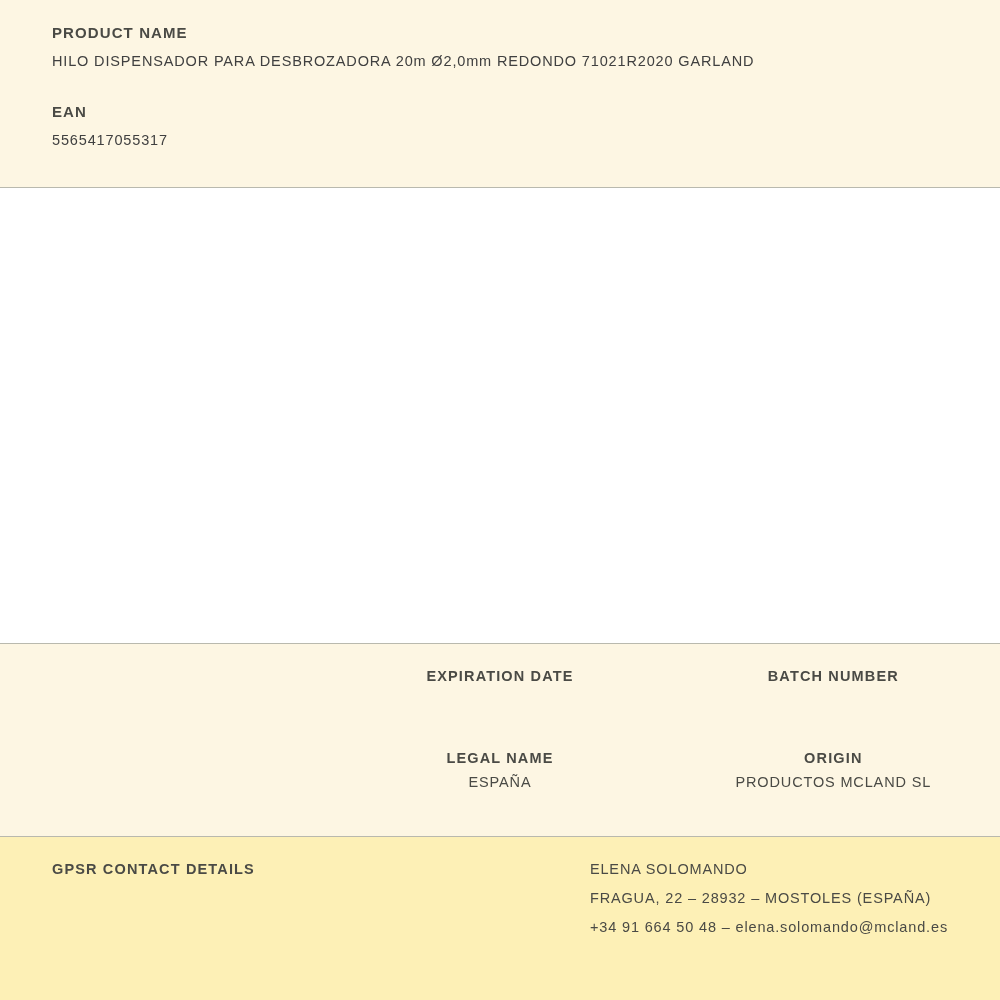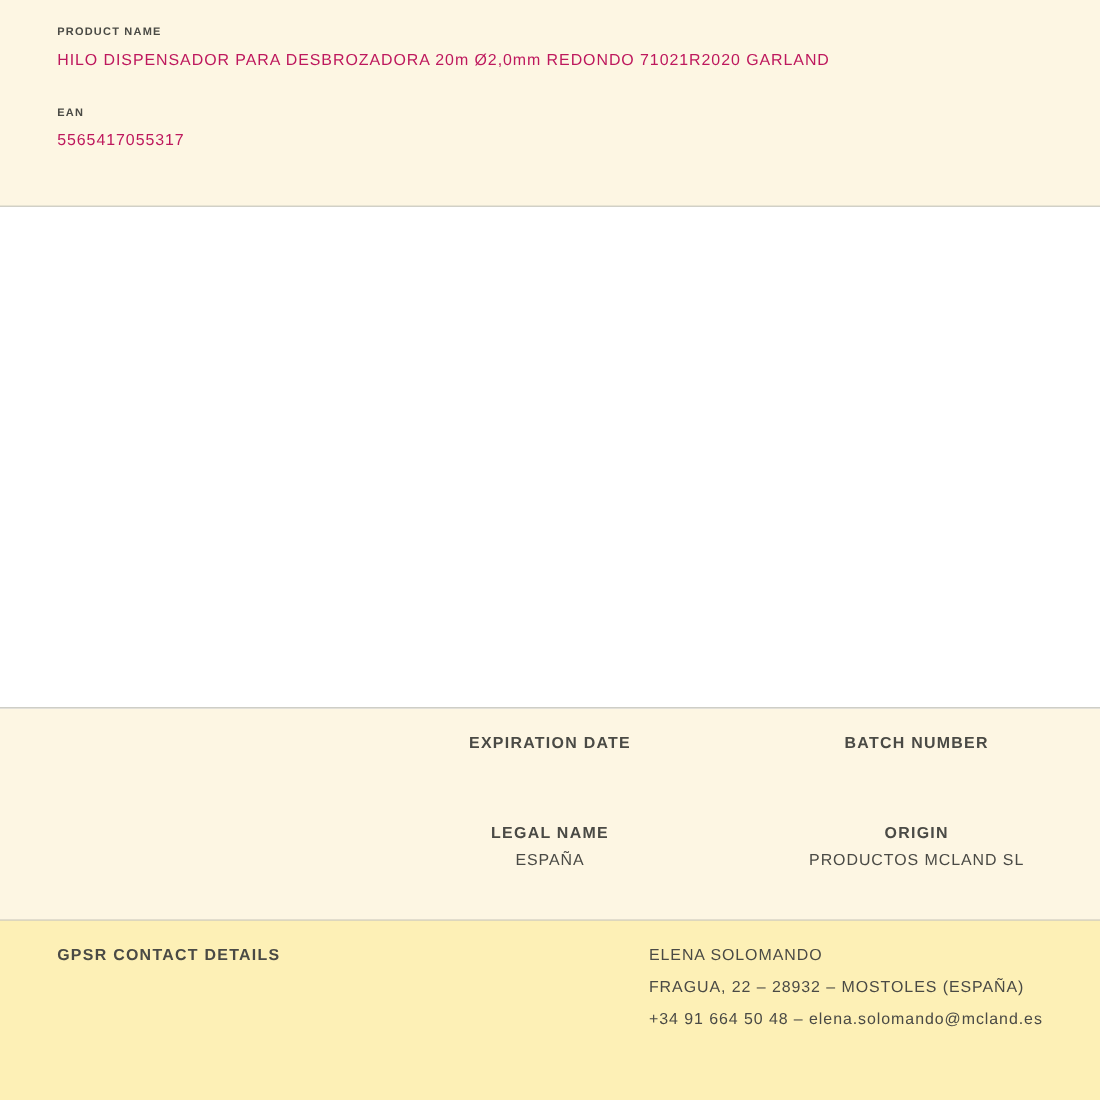--- a/index.html
+++ b/index.html
@@ -26,32 +26,32 @@
   
   .top-section {
     background: #fdf6e3;
     padding: 24px 52px 0 52px;
     box-sizing: border-box;
     height: 188px;
     border-bottom: 1px solid #b9b9ae;
   }
 
   .field-label {
-    font-size: 10px;
+    font-size: 15px;
     font-weight: bold;
     letter-spacing: 1.1px;
     color: #4a4a45;
     margin: 0 0 12px 0;
     text-transform: uppercase;
   }
 
   .field-value {
     font-size: 14.5px;
     letter-spacing: 0.85px;
-    color: #be185d;
+    color: #404040;
     margin: 0;
   }
 
   .block-gap {
     height: 34px;
   }
 
   
   .media-area {
     background: #ffffff;

